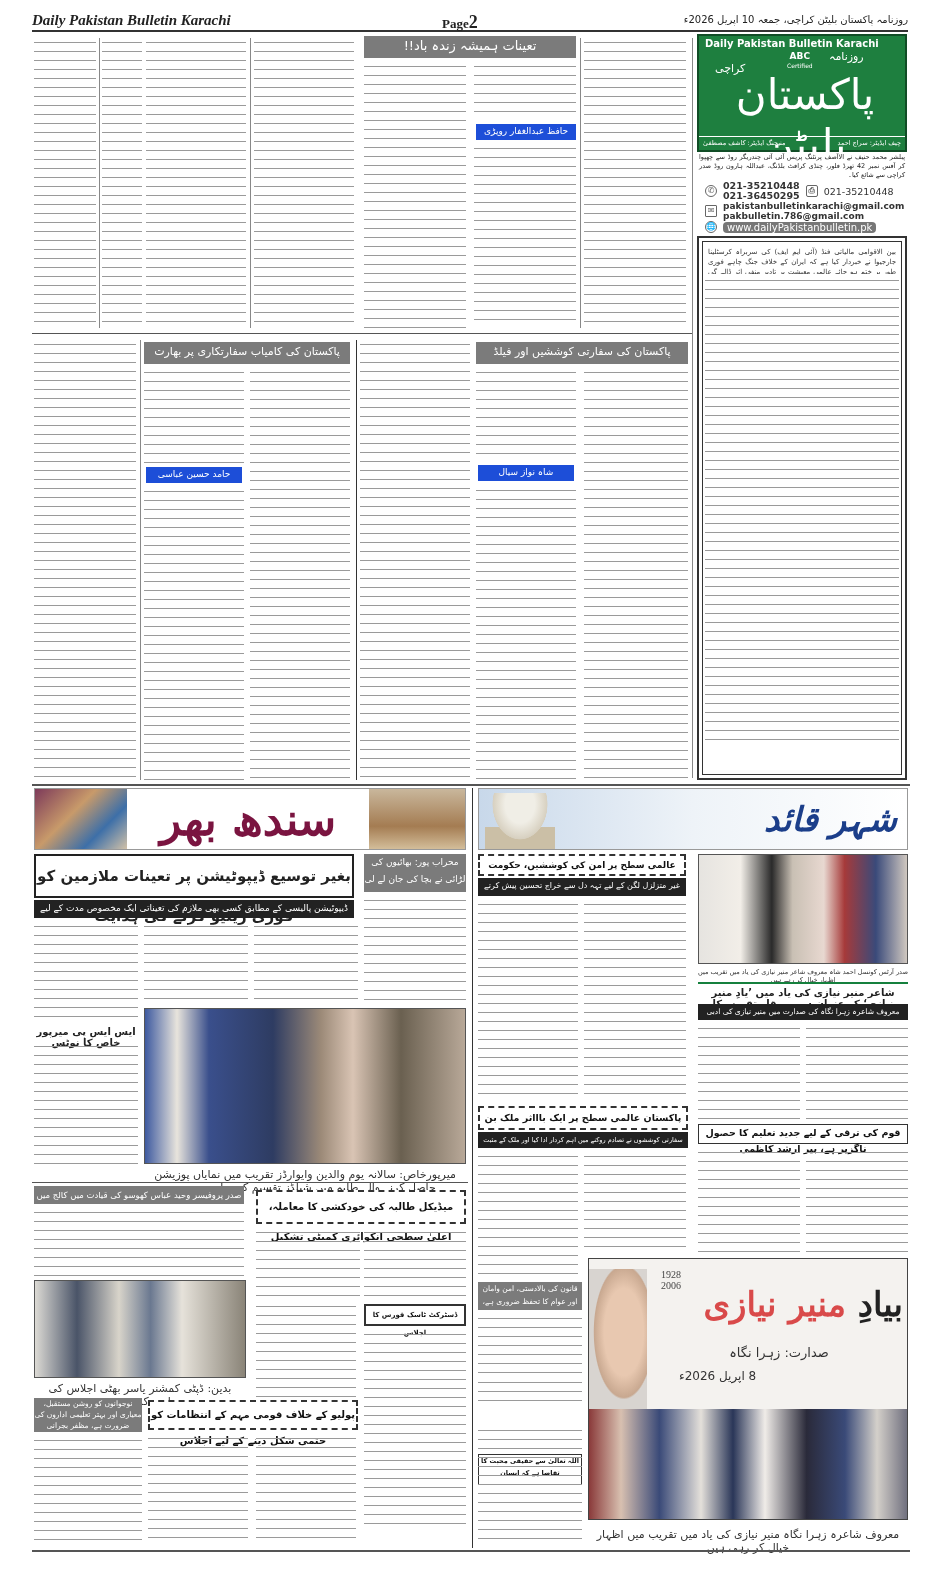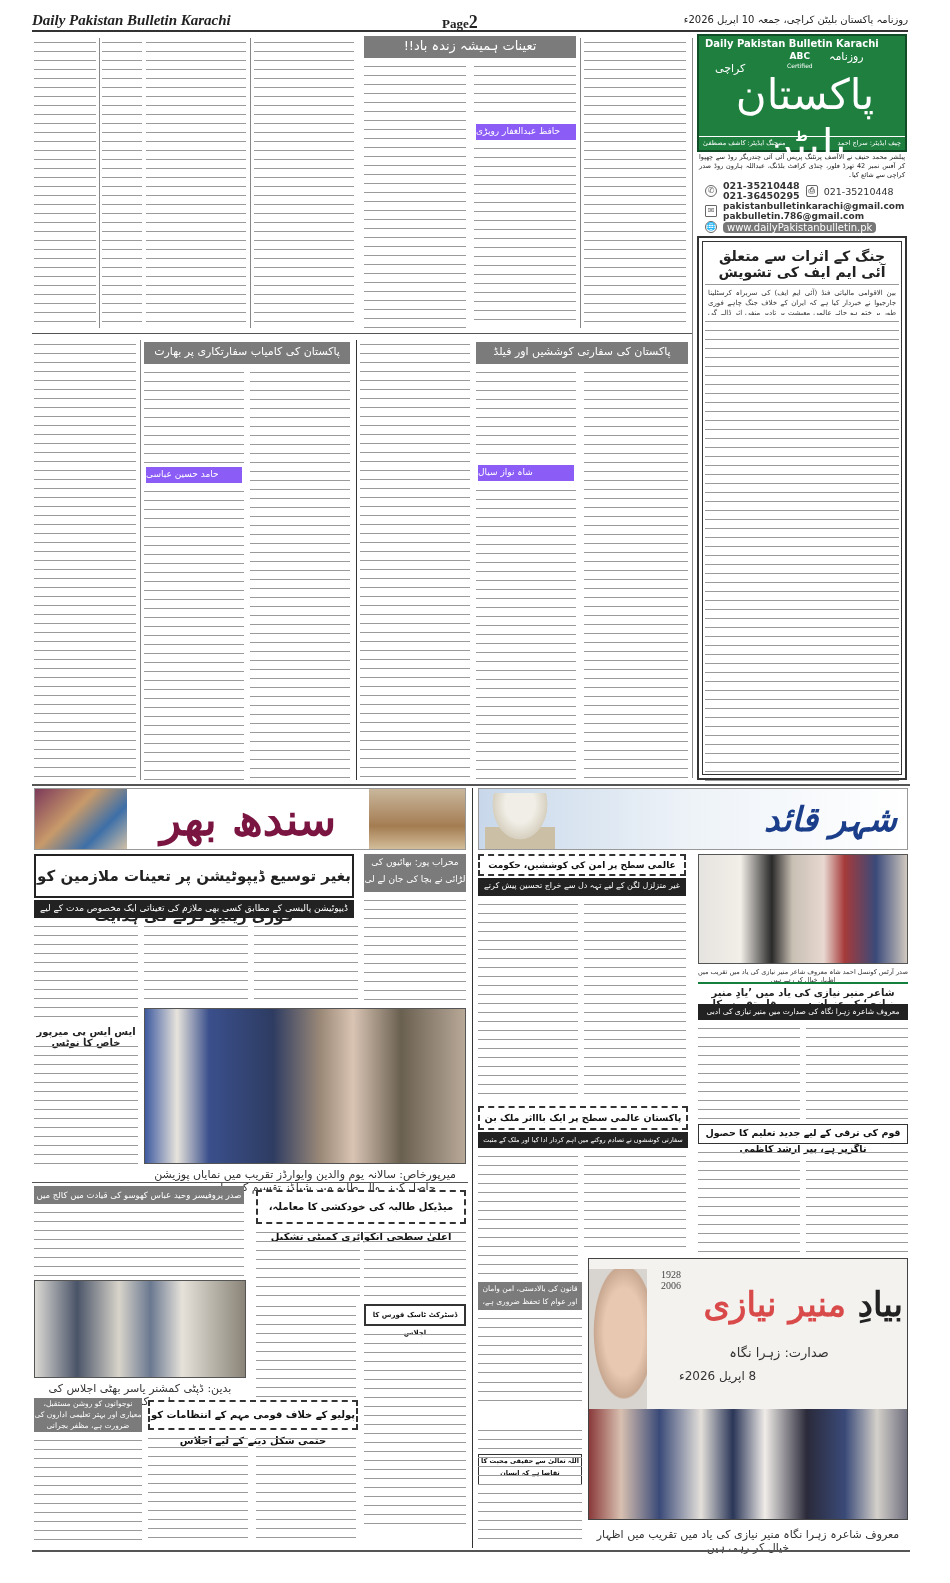--- a/index.html
+++ b/index.html
@@ -8,21 +8,21 @@
 .topbar{left:32px;top:10px;width:876px;height:22px;border-bottom:2px solid #333}
 .topbar .en{position:absolute;left:0;top:2px;font-family:"Liberation Serif",serif;font-style:italic;font-weight:bold;font-size:15px}
 .topbar .pg{position:absolute;left:410px;top:2px;font-family:"Liberation Serif",serif;font-weight:bold;font-size:13px}
 .topbar .pg b{font-size:18px}
 .topbar .ur{position:absolute;right:0;top:4px;font-size:10px;direction:rtl}
 .col{direction:rtl;font-size:6.5px;line-height:9px;color:#444;overflow:hidden;text-align:justify}
 .lines{width:100%;height:100%;background:repeating-linear-gradient(to bottom,transparent 0,transparent 4px,#9a9a9a 4px,#9a9a9a 5px,transparent 5px,transparent 9px)}
 .vrule{width:1px;background:#888}
 .hrule{height:2px;background:#555}
 .greyhead{background:#7b7b7b;color:#fff;direction:rtl;text-align:center;font-size:13px;line-height:20px}
-.byline{background:#8b5cf6;color:#fff;direction:rtl;text-align:left;font-size:9px;line-height:14px}
+.byline{background:#1d4ed8;color:#fff;direction:rtl;text-align:center;font-size:9px;line-height:14px}
 .mast{left:697px;top:34px;width:210px;height:118px;background:#1e7f3f;border:2px solid #114d26;color:#fff}
 .mast .en{position:absolute;left:6px;top:2px;font-size:10px;font-weight:bold}
 .mast .abc{position:absolute;left:88px;top:16px;font-size:9px;font-weight:bold;text-align:center;line-height:9px}
 .mast .abc small{display:block;font-size:6px;font-weight:normal}
 .mast .rz{position:absolute;left:130px;top:14px;font-size:11px}
 .mast .kr{position:absolute;left:16px;top:26px;font-size:11px}
 .mast .big{position:absolute;left:8px;top:34px;width:196px;text-align:center;font-size:42px;line-height:50px;font-family:"DejaVu Serif",serif;font-weight:normal;direction:rtl}
 .mast .foot{position:absolute;left:0;bottom:0;width:100%;height:14px;border-top:1px solid #fff;font-size:6.5px;direction:rtl;display:flex;justify-content:space-between;padding:2px 4px}
 .contact{left:697px;top:152px;width:210px;height:80px;direction:rtl}
 .contact .pub{font-size:6.5px;line-height:9px;text-align:justify;padding:1px 2px}
@@ -107,21 +107,20 @@
     <span style="font-weight:bold;line-height:10px;font-size:9px"><a>pakistanbulletinkarachi@gmail.com</a><br><a>pakbulletin.786@gmail.com</a></span>
   </div>
   <div class="row">
     <span class="ico">🌐</span>
     <a class="web">www.dailyPakistanbulletin.pk</a>
   </div>
 </div>
 
 <div class="abs imfbox">
   <div class="inner">
-    <h2>جنگ کے اثرات سے متعلق آئی ایم ایف کی تشویش</h2>
     <div class="col" style="font-size:7px;line-height:10px;color:#333;padding:3px;height:30px">بین الاقوامی مالیاتی فنڈ (آئی ایم ایف) کی سربراہ کرسٹلینا جارجیوا نے خبردار کیا ہے کہ ایران کے خلاف جنگ چاہے فوری طور پر ختم ہو جائے عالمی معیشت پر تادیر منفی اثر ڈالے گی جس کے نتیجے میں مہنگائی بڑھے گی اور عالمی شرح نمو سست ہو گی۔</div>
     <div class="col" style="height:470px;margin-top:2px">
         <div class="lines"></div>
       </div>
   </div>
 </div>
 
 <div class="abs hrule" style="left:32px;top:333px;width:660px;height:1px"></div>
 
 <div class="abs col" style="left:34px;top:340px;width:102px;height:440px">

